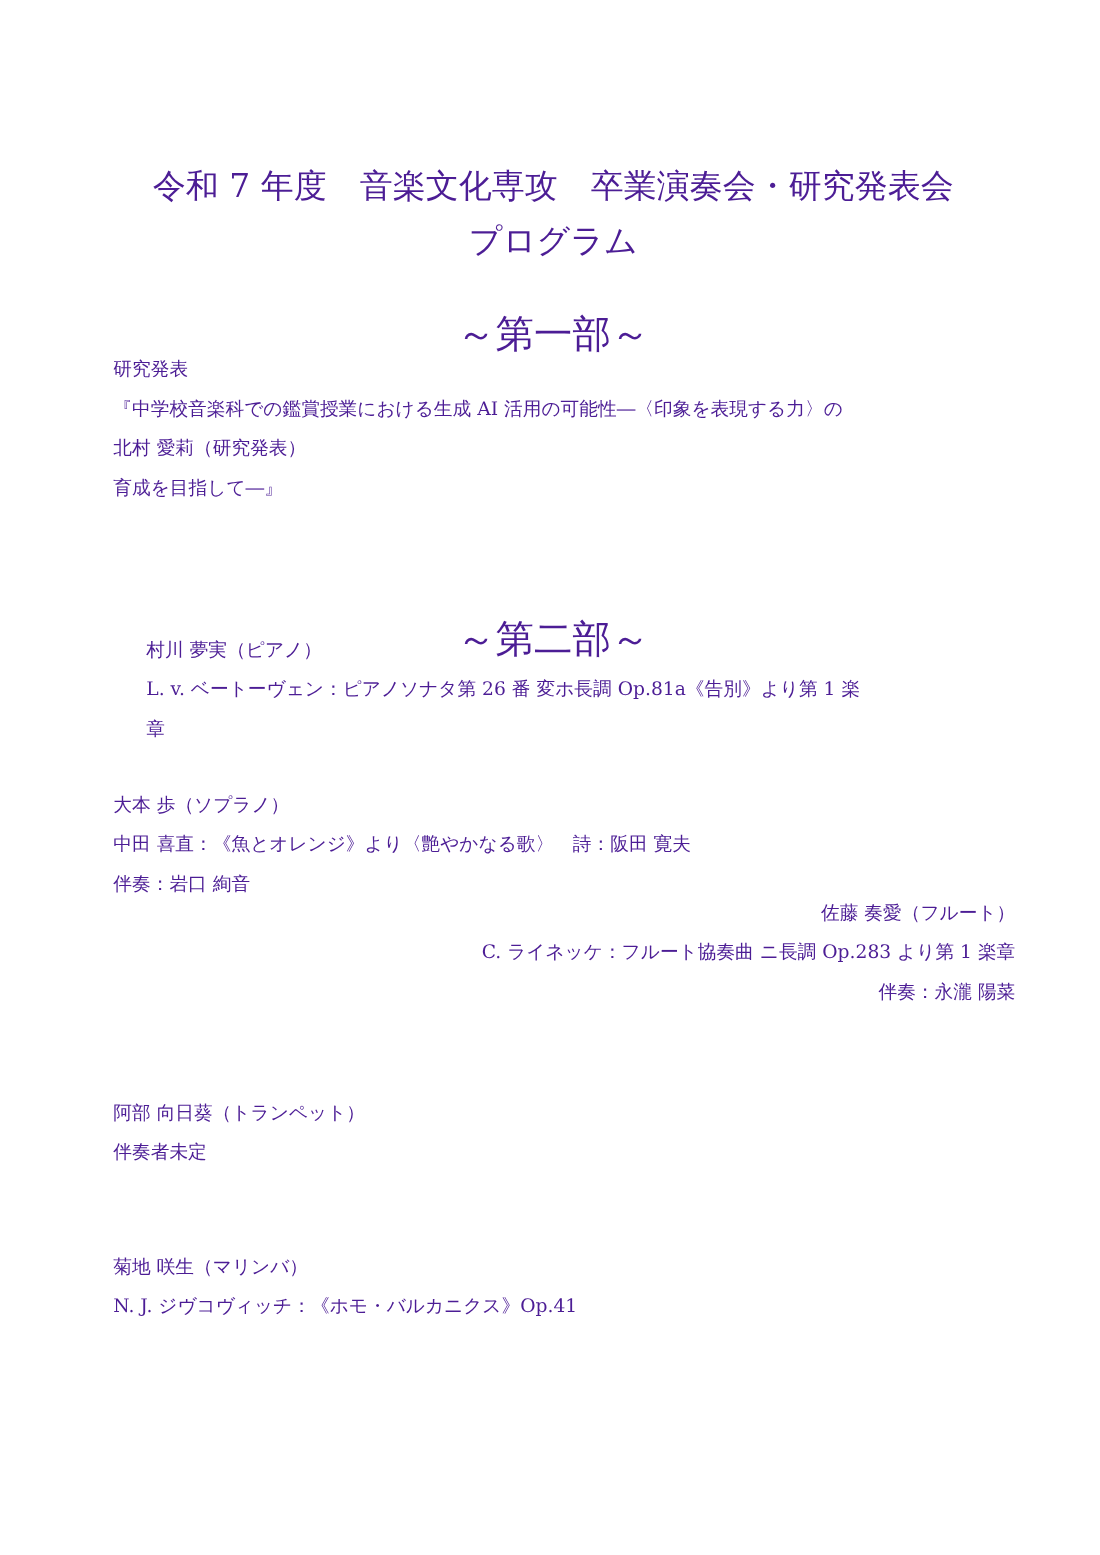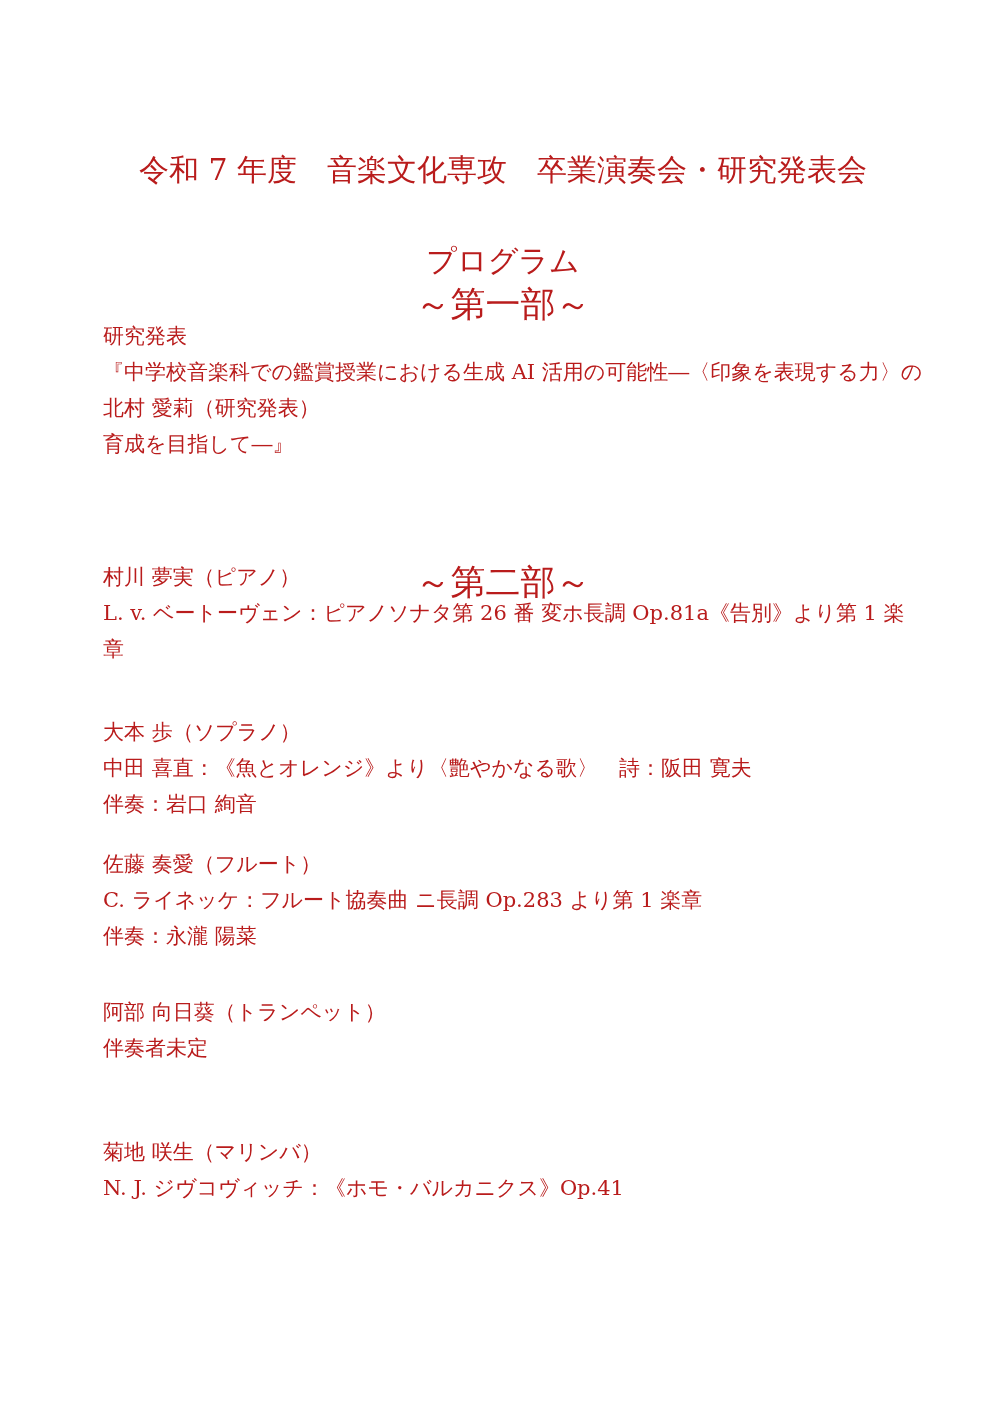--- a/index.html
+++ b/index.html
@@ -6,21 +6,21 @@
     margin: 0;
     padding: 0;
     background: #ffffff;
   }
   .page {
     position: relative;
     width: 1000px;
     height: 1414px;
     background: #ffffff;
     font-family: "DejaVu Serif", "Liberation Serif", serif;
-    color: #b91c1c;
+    color: #4c1d95;
     overflow: hidden;
   }
   .centered {
     position: absolute;
     left: 100px;
     width: 806px;
     text-align: center;
     white-space: nowrap;
   }
   .doc-title {
@@ -30,35 +30,35 @@
   }
   .section-header {
     font-size: 35px;
     line-height: 34px;
     font-weight: 400;
   }
   .block {
     position: absolute;
     left: 103px;
     width: 820px;
-    font-size: 21px;
+    font-size: 17px;
     line-height: 36px;
     font-weight: 400;
   }
   .line {
     white-space: nowrap;
   }
   #title1   { top: 150px; }
-  #title2   { top: 200px; margin-top: 41px; }
+  #title2   { top: 200px; }
   #h-part1  { top: 287px; }
   #b-research { top: 318px; }
   #h-part2  { top: 537px; margin-top: 28px; }
-  #b-perf0  { top: 559px; }
+  #b-perf0  { top: 573px; margin-left: 30px; }
   #b-perf1  { top: 714px; }
-  #b-perf2  { top: 846px; }
+  #b-perf2  { top: 812px; text-align: right; }
   #b-perf3  { top: 994px; }
   #b-perf4  { top: 1134px; }
 </style>
 </head>
 <body>
 
 <div class="page">
 
   <div id="title1" class="centered doc-title">令和 7 年度　音楽文化専攻　卒業演奏会・研究発表会</div>
 

